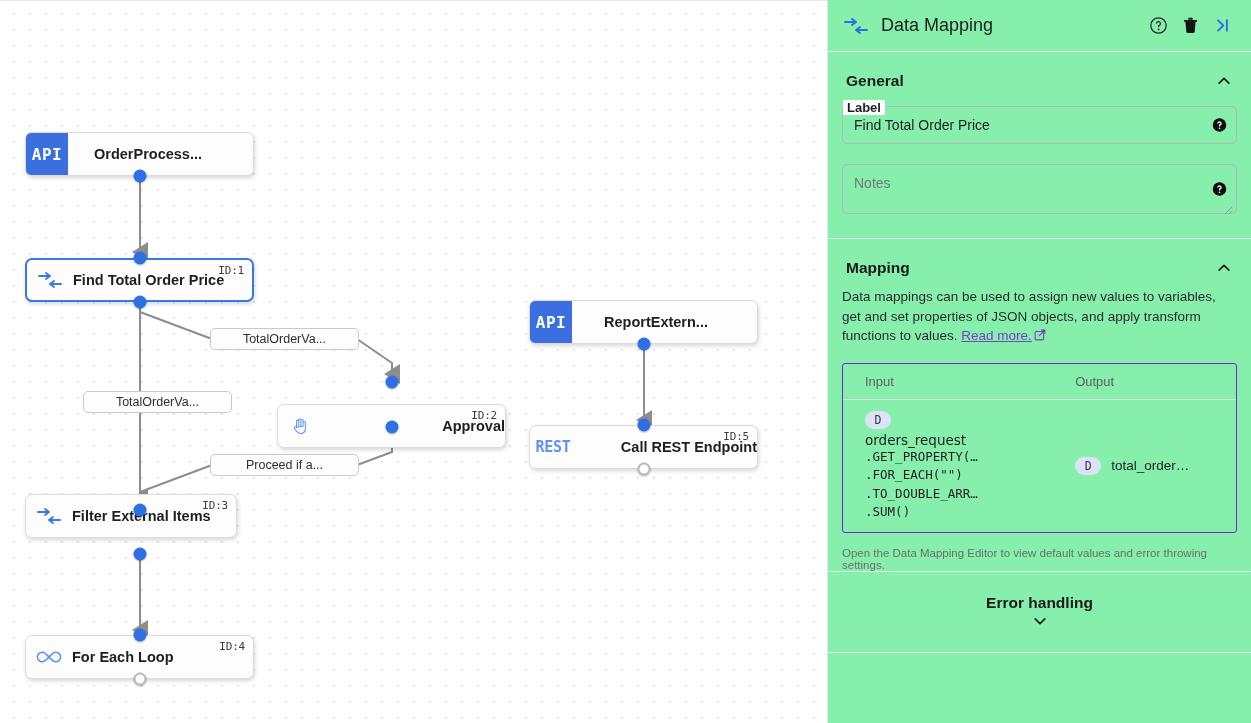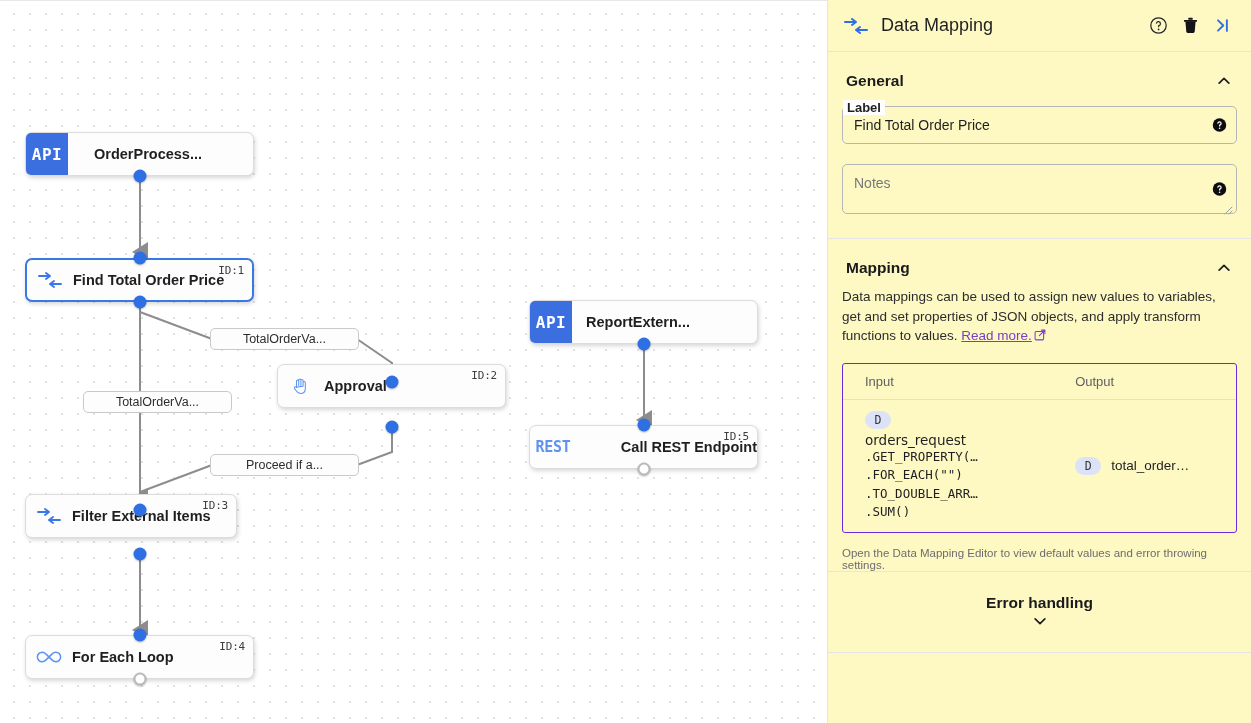--- a/index.html
+++ b/index.html
@@ -88,21 +88,21 @@
     display: flex; align-items: center; justify-content: center;
     font-size: 12.5px; color: #2e2e30;
     padding: 0 10px;
     white-space: nowrap;
   }
   svg.wires { position: absolute; left: 0; top: 0; width: 828px; height: 723px; pointer-events: none; }
 
   
   #panel {
     width: 423px; height: 723px;
-    background: #fef9c3;
+    background: #86efac;
     display: flex; flex-direction: column;
     overflow: hidden;
   }
   .panel-header {
     height: 52px; flex: none;
     display: flex; align-items: center;
     padding: 0 14px 0 16px;
     border-bottom: 1px solid #e6e6e8;
   }
   .panel-header-icon { width: 26px; display:flex; align-items:center; color:#2f6fe4; }
@@ -275,21 +275,21 @@
     </div>
     <div class="port" style="left:140px; top:258px;"></div>
     <div class="port" style="left:140px; top:302px;"></div>
 
     <div class="edge-label" style="left:210px; top:328px; width:149px;">TotalOrderVa...</div>
 
     <div class="edge-label" style="left:83px; top:391px; width:149px;">TotalOrderVa...</div>
 
     <div class="edge-label" style="left:210px; top:454px; width:149px;">Proceed if a...</div>
 
-    <div class="node" style="left:277px; top:364px; width:229px; height:44px;">
+    <div class="node" style="left:277px; top:404px; width:229px; height:44px;justify-content:space-between;">
       <div class="node-icon">
         <svg width="20" height="20" viewBox="0 0 20 20">
           <path d="M5.5 11.5 V5.2 a1.1 1.1 0 0 1 2.2 0 V9.6 M7.7 9.4 V4 a1.1 1.1 0 0 1 2.2 0 V9.4 M9.9 9.6 V4.6 a1.1 1.1 0 0 1 2.2 0 V10 M12.1 10.2 V6.6 a1.1 1.1 0 0 1 2.2 0 V12.4 c0 3-2 5-4.7 5 -2.2 0-3.3-1-4.2-2.4 L3.6 12.6 a1.15 1.15 0 0 1 1.9-1.3Z" stroke="#5b93f5" stroke-width="1.05" fill="#ffffff" stroke-linejoin="round" stroke-linecap="round"></path>
         </svg>
       </div>
       <div class="node-title">Approval</div>
       <div class="node-id">ID:2</div>
     </div>
     <div class="port" style="left:392px; top:382px;"></div>
     <div class="port" style="left:392px; top:427px;"></div>
@@ -314,21 +314,21 @@
         </svg>
       </div>
       <div class="node-title">For Each Loop</div>
       <div class="node-id">ID:4</div>
     </div>
     <div class="port" style="left:140px; top:635px;"></div>
     <div class="port hollow" style="left:140px; top:679px;"></div>
 
     <div class="node" style="left:529px; top:300px; width:229px; height:44px;">
       <div class="node-badge">API</div>
-      <div class="node-title" style="margin-left:14px;text-align:right;">ReportExtern...</div>
+      <div class="node-title" style="margin-left:32px;text-align:right;">ReportExtern...</div>
     </div>
     <div class="port" style="left:644px; top:344px;"></div>
 
     <div class="node" style="left:529px; top:425px; width:229px; height:44px;justify-content:space-between;">
       <div class="node-icon rest-text">REST</div>
       <div class="node-title">Call REST Endpoint</div>
       <div class="node-id">ID:5</div>
     </div>
     <div class="port" style="left:644px; top:425px;"></div>
     <div class="port hollow" style="left:644px; top:469px;"></div>

